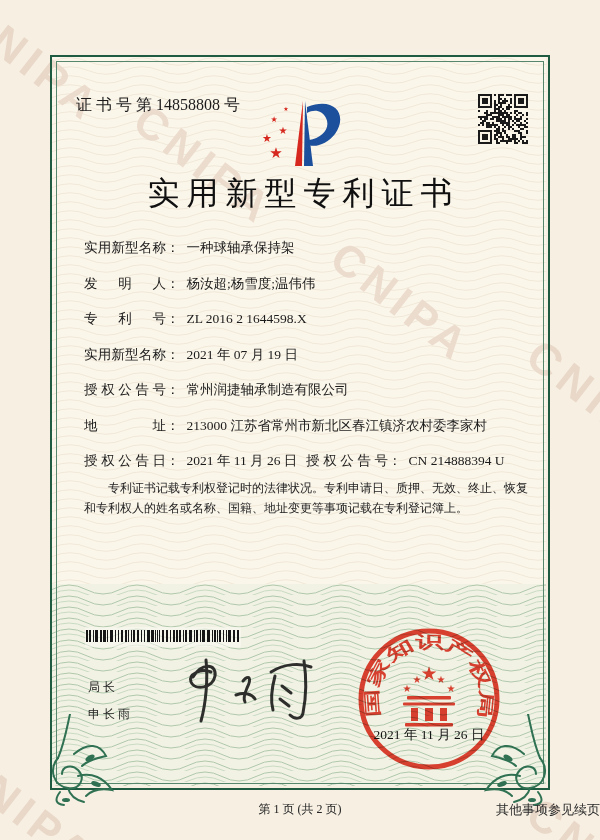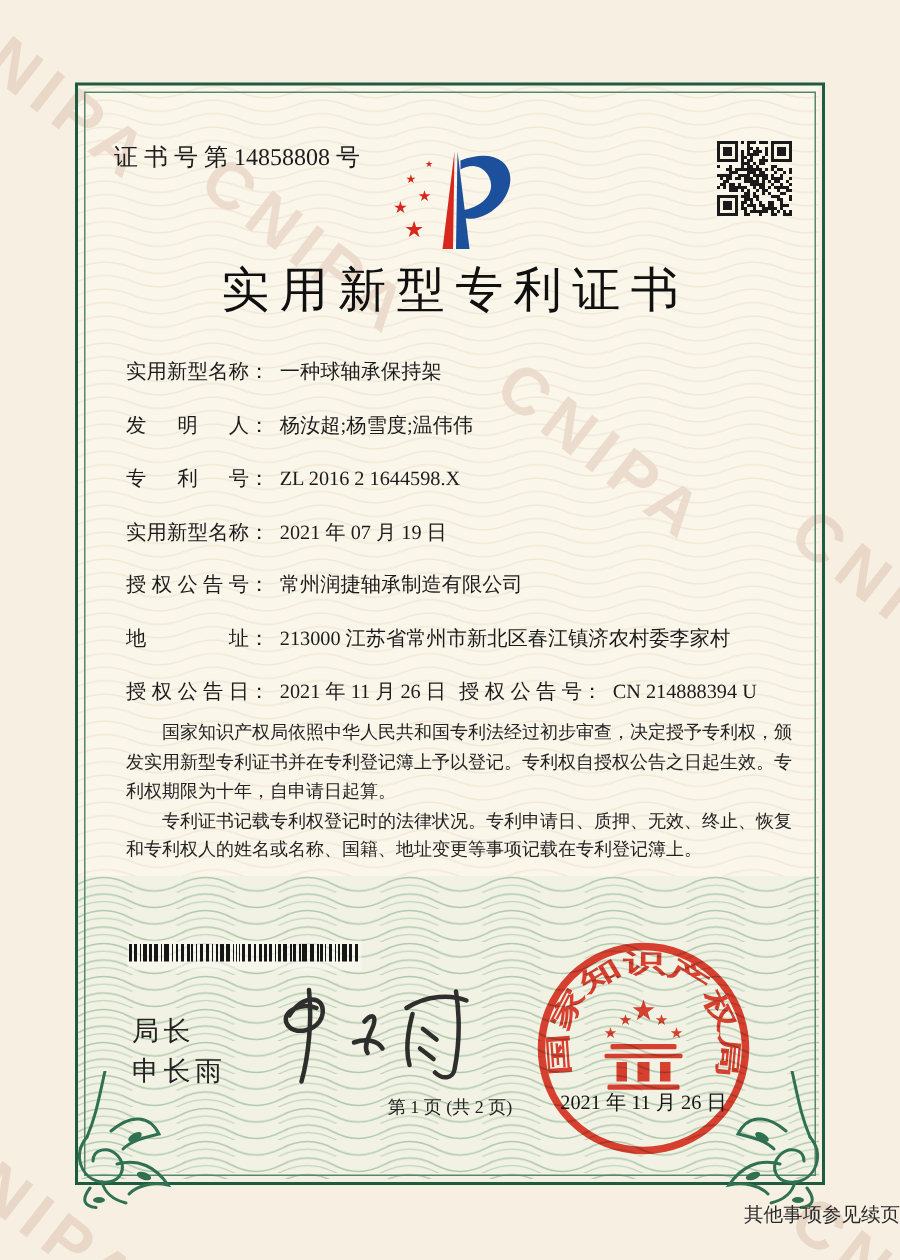--- a/index.html
+++ b/index.html
@@ -23,27 +23,27 @@
   .frow{position:relative;height:14px;margin-bottom:21.5px;white-space:nowrap;
       font-size:13.5px;color:#1b1b1b;line-height:14px;}
   .flabel{display:inline-block;width:82px;text-align:justify;text-align-last:justify;vertical-align:top;}
   .fcolon{display:inline-block;margin-right:7px;vertical-align:top;}
   .fpair2{position:absolute;left:222px;top:0;}
   .paras{position:absolute;left:84px;top:479px;width:444px;z-index:3;font-size:12px;
       line-height:19.6px;text-align:justify;color:#232323;}
   .paras p{margin:0;text-indent:2em;}
   .barcode-wrap{position:absolute;left:85px;top:627px;z-index:3;background:rgba(252,250,244,.55);padding:1px;}
   .director{position:absolute;left:88px;top:674px;z-index:3;
-      font-family:"Liberation Sans","DejaVu Sans",sans-serif;font-size:18px;color:#222;
+      font-family:"Liberation Sans","DejaVu Sans",sans-serif;font-size:12px;color:#222;
       letter-spacing:3px;line-height:27px;}
   .signature{position:absolute;left:175px;top:653px;z-index:3;}
   .seal{position:absolute;left:354px;top:624px;z-index:4;mix-blend-mode:multiply;opacity:.93;}
   .seal-date{position:absolute;left:354px;top:726px;width:150px;text-align:center;z-index:5;
       font-size:13.5px;color:#141414;}
-  .page-num{position:absolute;left:0;top:730px;width:100%;text-align:center;z-index:3;
+  .page-num{position:absolute;left:0;top:801px;width:100%;text-align:center;z-index:3;
       font-size:12px;color:#222;}
   .cont-note{position:absolute;left:0;top:801px;width:100%;text-align:right;z-index:3;
       font-size:13px;color:#2a2a2a;}
   .orn{position:absolute;z-index:3;}
 </style>
 </head>
 <body>
 
 <div class="page">
 
@@ -397,21 +397,20 @@
     </div>
     <div class="frow">
       <span class="flabel">授权公告日</span><span class="fcolon">：</span><span class="fvalue">2021 年 11 月 26 日</span>
       <span class="fpair2">
         <span class="flabel">授权公告号</span><span class="fcolon">：</span><span class="fvalue">CN 214888394 U</span>
       </span>
     </div>
   </div>
 
   <div class="paras">
-    <p>国家知识产权局依照中华人民共和国专利法经过初步审查，决定授予专利权，颁发实用新型专利证书并在专利登记簿上予以登记。专利权自授权公告之日起生效。专利权期限为十年，自申请日起算。</p>
     <p>专利证书记载专利权登记时的法律状况。专利申请日、质押、无效、终止、恢复和专利权人的姓名或名称、国籍、地址变更等事项记载在专利登记簿上。</p>
   </div>
 
   <div class="barcode-wrap">
     <svg id="barcode" width="154" height="12" shape-rendering="crispEdges">
         <rect x="0" y="0" width="2" height="12" fill="#161616"></rect>
         <rect x="3" y="0" width="2" height="12" fill="#161616"></rect>
         <rect x="7" y="0" width="1" height="12" fill="#161616"></rect>
         <rect x="9" y="0" width="3" height="12" fill="#161616"></rect>
         <rect x="13.5" y="0" width="2" height="12" fill="#161616"></rect>

